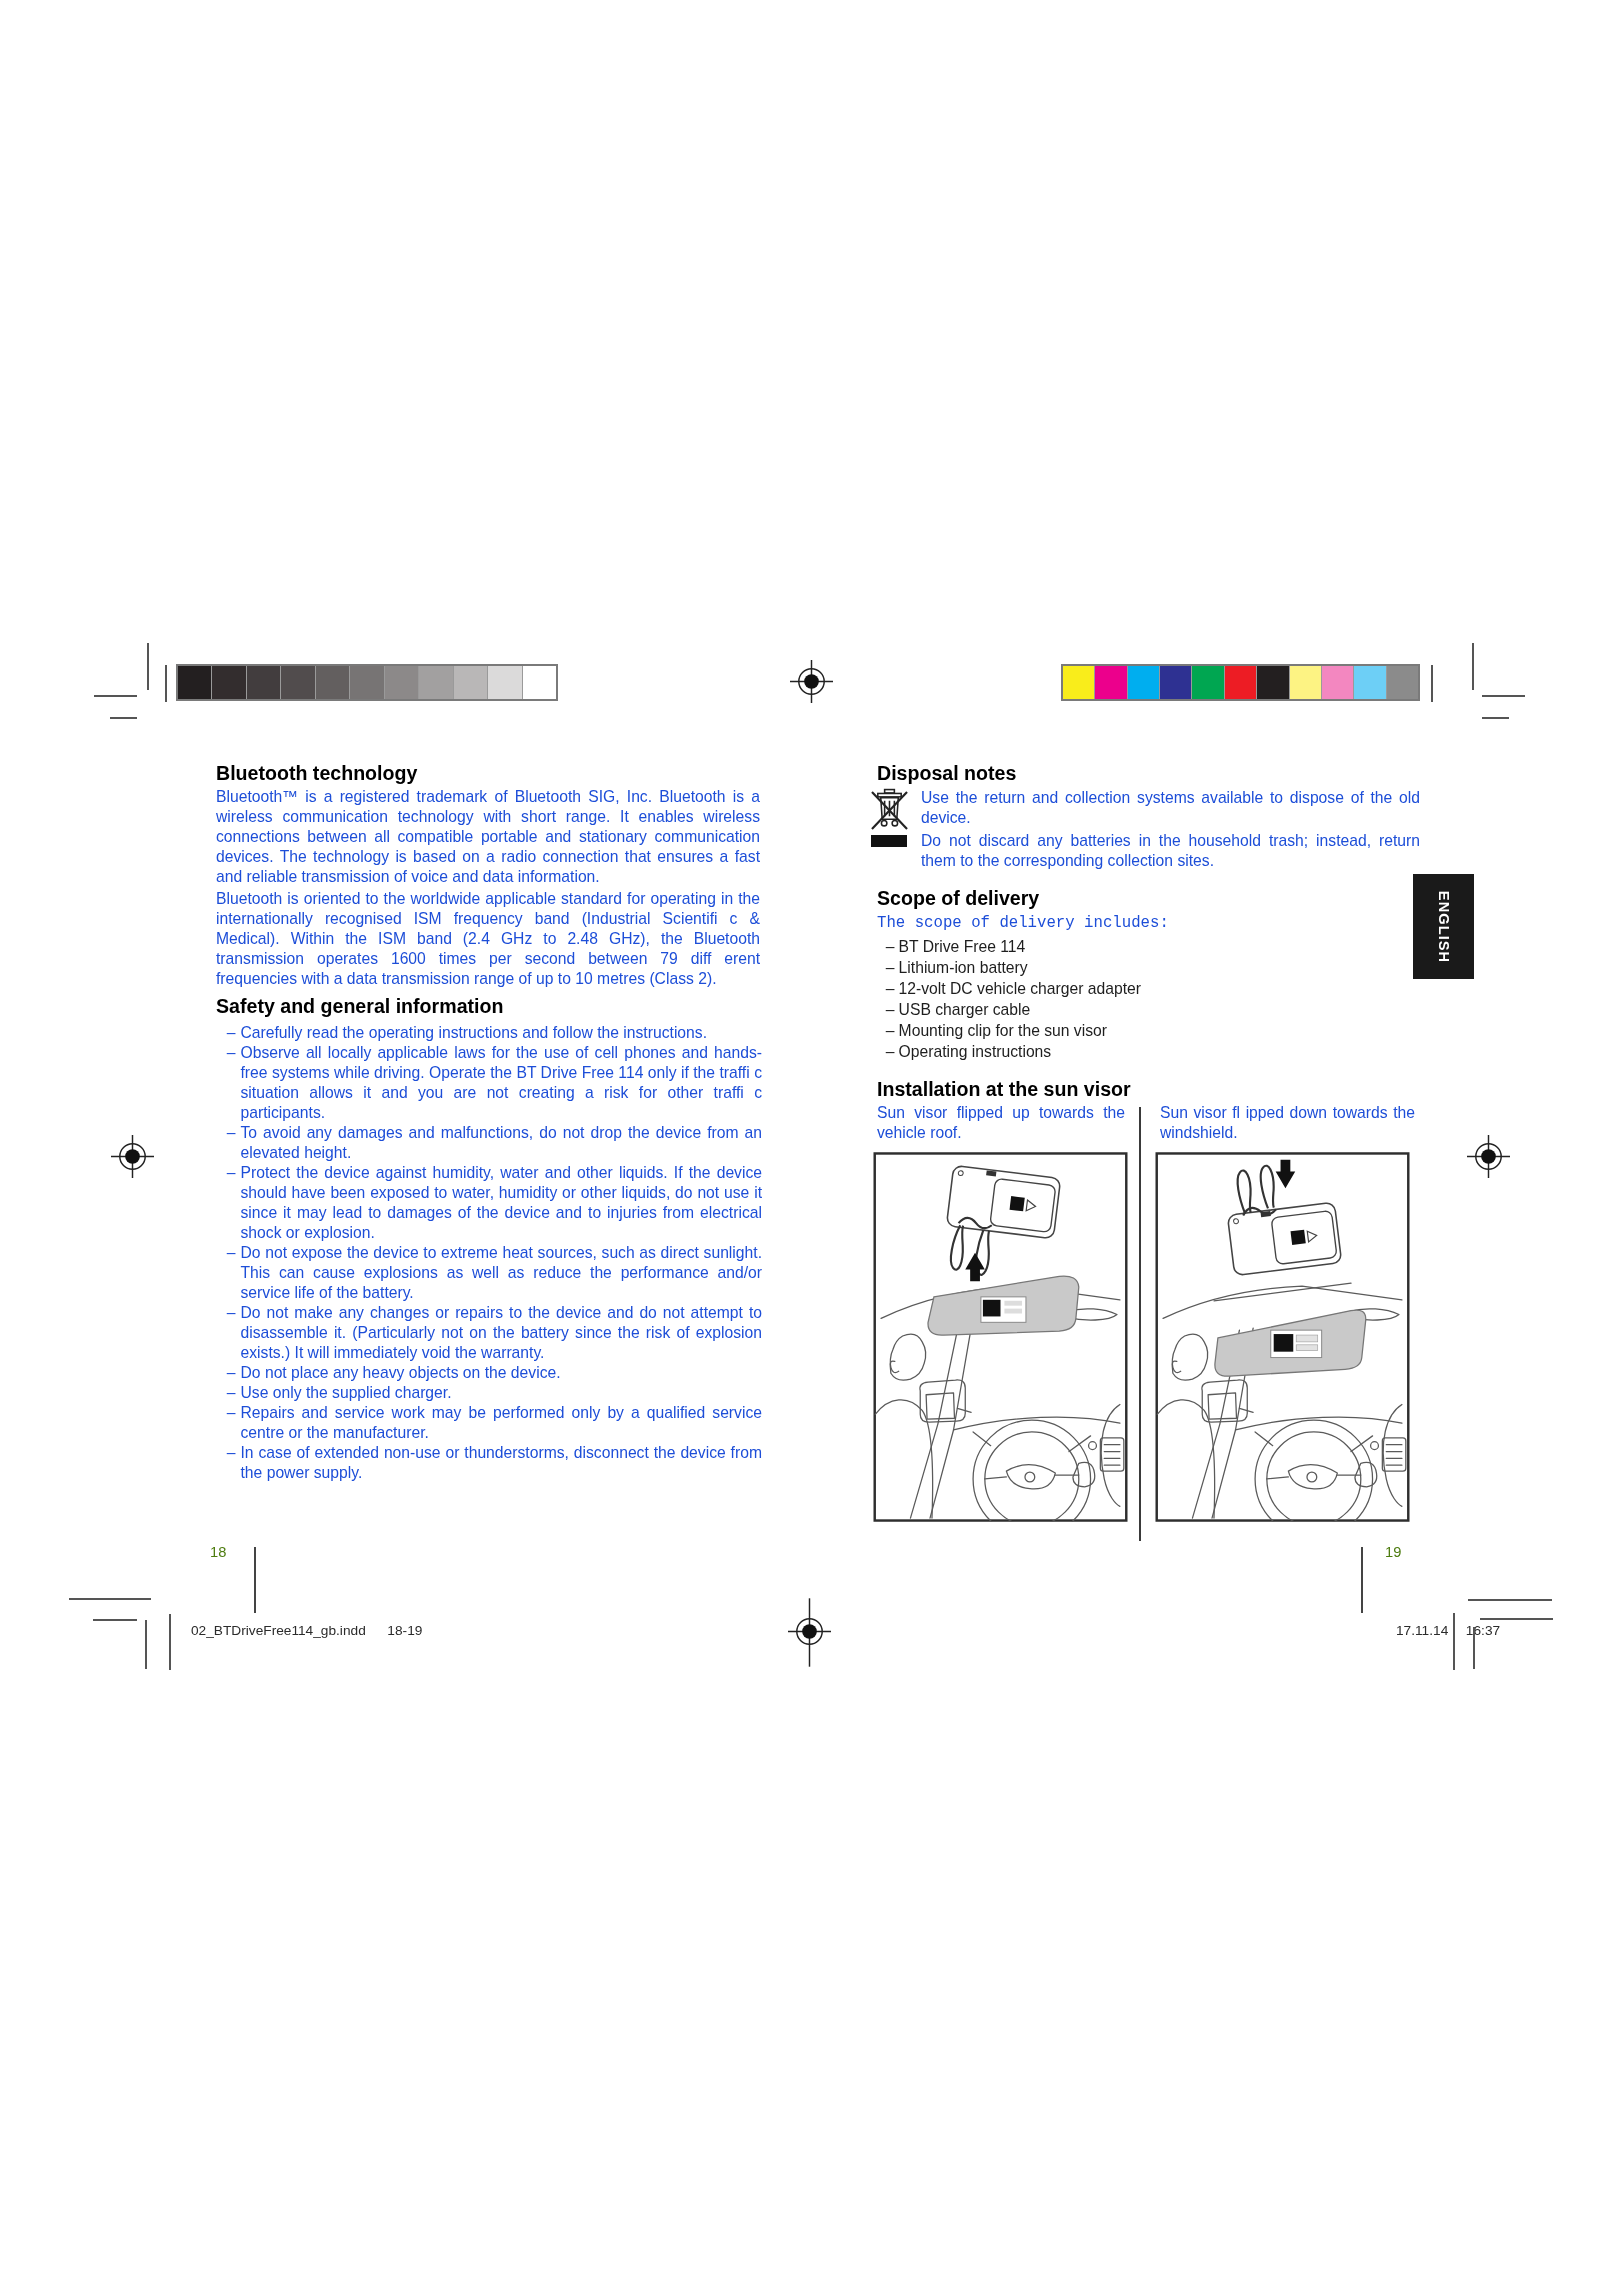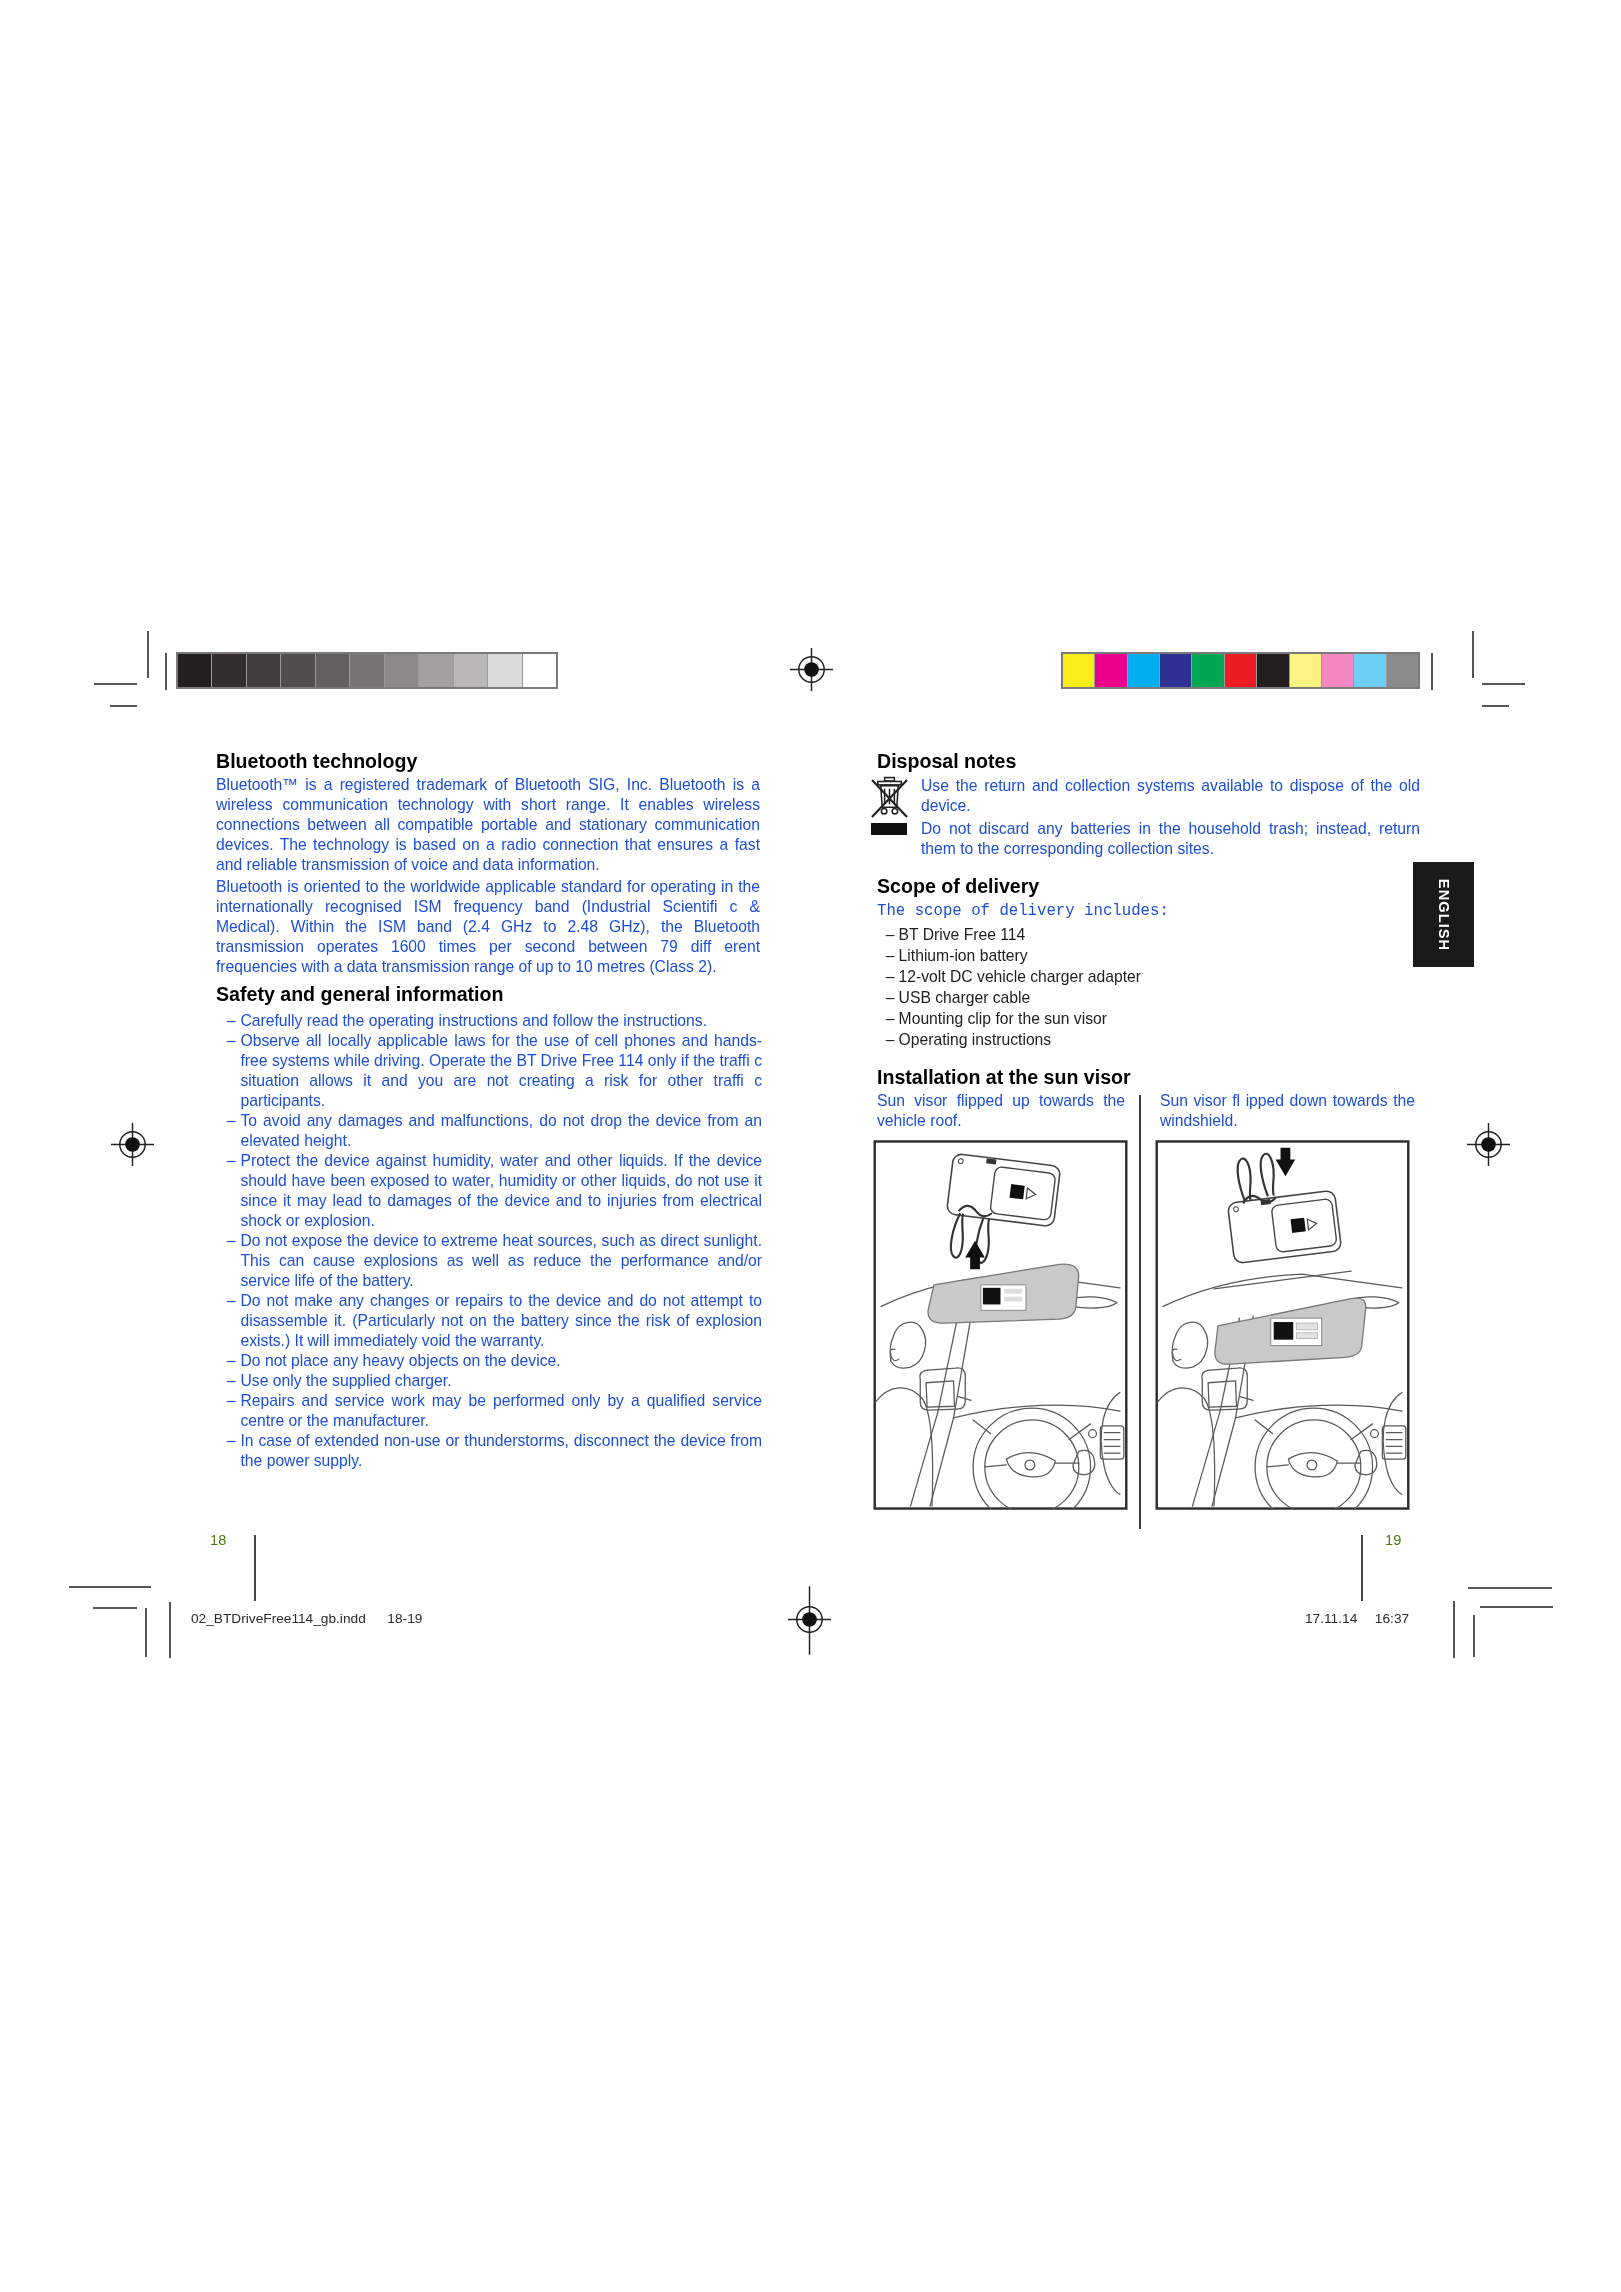--- a/index.html
+++ b/index.html
@@ -1,18 +1,18 @@
 <!DOCTYPE html>
 <html><head>
 <meta charset="utf-8">
 <style>
   html,body { margin:0; padding:0; background:#fff; }
   .canvas {
     position:relative; width:1621px; height:1822px; background:#ffffff;
-    font-family:"Liberation Sans", sans-serif; color:#1e1e1e; overflow:hidden;
+    font-family:"Liberation Sans", sans-serif; color:#1e1e1e; overflow:hidden;margin-top:12px;
   }
   .abs { position:absolute; }
 
   
   .calbar { display:flex; border:2px solid #7a7a7a; box-sizing:border-box; height:37px; }
   .calbar .swatch { flex:1 1 0; border-right:1px solid #9a9a9a; }
   .calbar .swatch:last-child { border-right:none; }
 
   
   .crop { background:#555; }
@@ -284,21 +284,21 @@
   </div>
 
   <div class="abs pageno" style="left:210px; top:1532px;">18</div>
   <div class="abs" style="left:254px; top:1535px; width:1.5px; height:66px; background:#444;"></div>
   <div class="abs pageno" style="left:1385px; top:1532px;">19</div>
   <div class="abs" style="left:1361px; top:1535px; width:1.5px; height:66px; background:#444;"></div>
 
   <div class="abs footer-txt" style="left:191px; top:1611px;">
     <span>02_BTDriveFree114_gb.indd</span><span style="display:inline-block; width:21.6px;"></span><span>18-19</span>
   </div>
-  <div class="abs footer-txt" style="left:1305px; top:1611px;text-align:right;">
+  <div class="abs footer-txt" style="left:1396px; top:1611px;text-align:right;">
     <span>17.11.14</span><span style="display:inline-block; width:17.6px;"></span><span>16:37</span>
   </div>
 
   <div class="abs crop" style="left:69px;  top:1586px; width:82px; height:1.5px;"></div>
   <div class="abs crop" style="left:93px;  top:1607px; width:44px; height:1.5px;"></div>
   <div class="abs crop" style="left:145px; top:1608px; width:1.5px; height:49px;"></div>
   <div class="abs crop" style="left:169px; top:1602px; width:1.5px; height:56px;"></div>
   <div class="abs crop" style="left:1468px; top:1587px; width:84px; height:1.5px;"></div>
   <div class="abs crop" style="left:1480px; top:1606px; width:73px; height:1.5px;"></div>
   <div class="abs crop" style="left:1453px; top:1601px; width:1.5px; height:57px;"></div>

